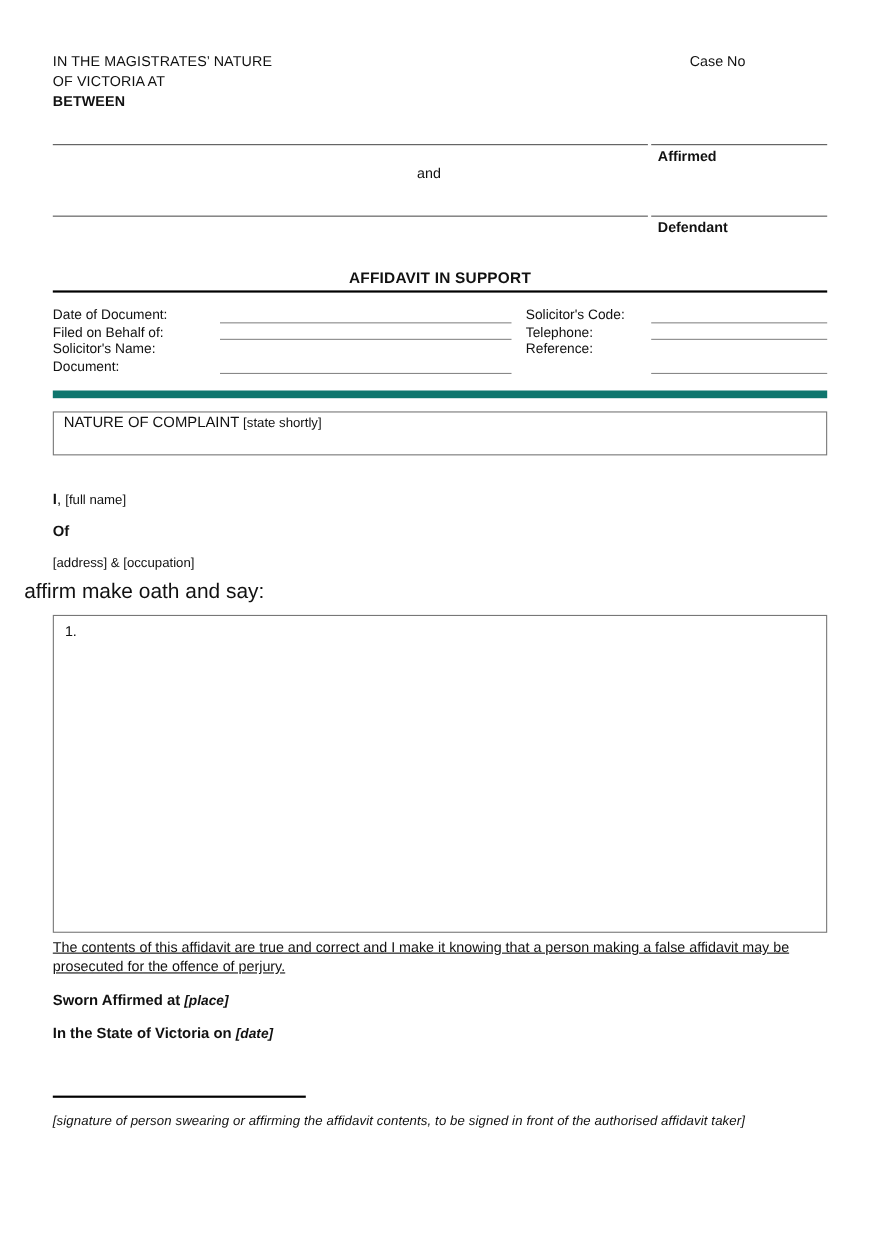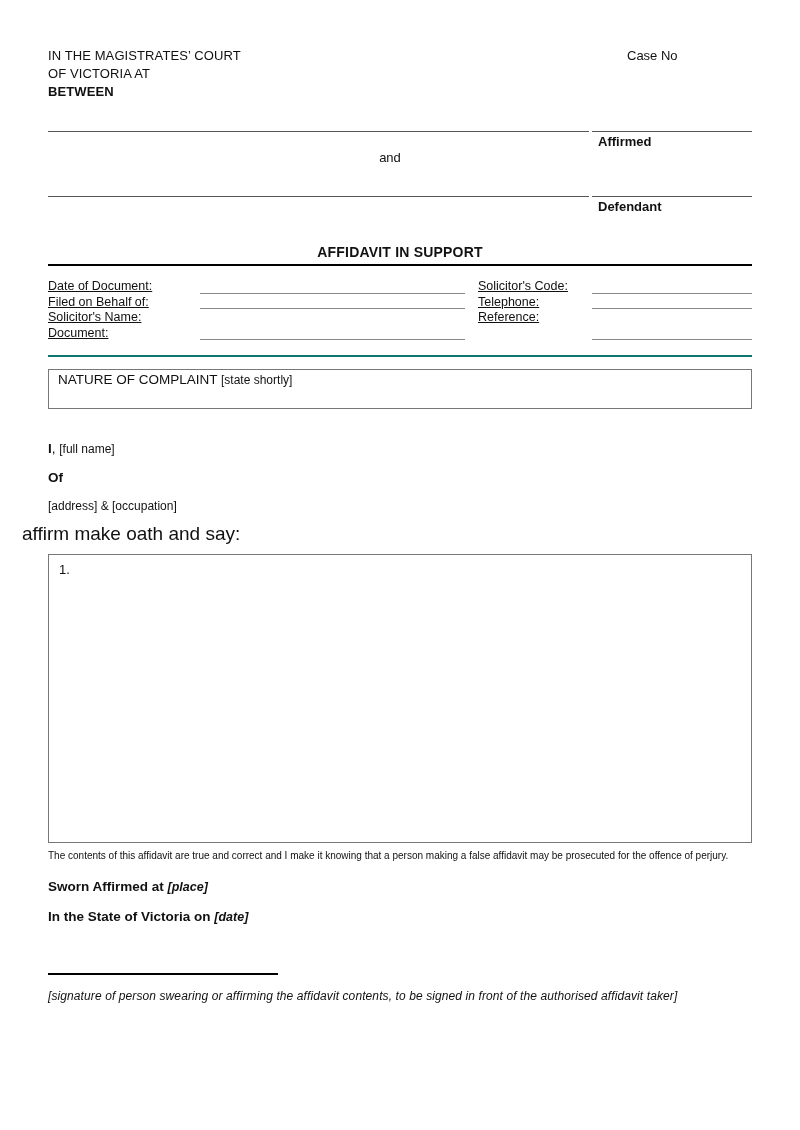--- a/index.html
+++ b/index.html
@@ -26,21 +26,21 @@
   .annot-row.tall { height:64px; }
   .annot-row.short { height:47px; }
   .party-label { position:absolute; left:550px; top:2px; font-weight:bold; font-size:13px; }
   .and-label { position:absolute; left:0; right:20px; top:18px; text-align:center; font-size:13px; }
 
   
   .doc-title { text-align:center; font-weight:bold; font-size:14px; line-height:16px; letter-spacing:.2px; }
   .thick-rule { border-top:2px solid #000; margin-top:4px; }
 
   
-  .fields { display:flex; padding-top:13px; padding-bottom:14px; border-bottom:2px solid #0f766e;text-decoration:underline; }
+  .fields { display:flex; padding-top:13px; padding-bottom:14px; border-bottom:7px solid #0f766e; }
   .fields-col.leftcol { width:417px; flex:none; }
   .fields-spacer { width:13px; flex:none; }
   .fields-col.rightcol { width:274px; flex:none; }
   .field-row { display:flex; height:15.5px; align-items:stretch; }
   .f-label { font-size:12.5px; line-height:15.5px; white-space:nowrap; }
   .leftcol .f-label { width:152px; flex:none; }
   .rightcol .f-label { width:114px; flex:none; }
   .f-line { flex:1 1 auto; border-bottom:1px solid #888; margin-bottom:1px; }
   .f-line.no-line { border-bottom:none; }
 
@@ -55,40 +55,40 @@
   .ph { font-size:12px; }
   .of-line { margin-top:15px; font-weight:bold; font-size:13.5px; line-height:14px; }
   .addr-line { margin-top:14px; margin-left:48px; font-size:12px; line-height:14px; }
   .oath-line { margin-top:14px; margin-left:22px; font-size:19px; line-height:14px; }
 
   
   .statement-box { margin-top:13px; height:289px; border:1px solid #777; padding:5px 10px; }
   .statement-num { font-size:13px; }
 
   
-  .declaration { margin-top:4px; font-size:10px; line-height:18px; max-width:700px; }
+  .declaration { margin-top:4px; font-size:13px; line-height:18px; max-width:700px;text-decoration:underline; }
 
   
   .jurat-line1 { margin-top:14px; font-size:13.5px; line-height:15px; }
   .jurat-line2 { margin-top:14px; font-size:13.5px; line-height:15px; }
   .jurat-line1 .jl, .jurat-line2 .jl { font-weight:bold; }
   .jurat-ph { font-style:italic; font-size:12.5px; font-weight:bold; }
 
   
   .sig-rule { margin-top:48px; width:230px; border-top:2px solid #000; }
   .sig-caption { margin-top:14px; font-style:italic; font-size:12px; white-space:nowrap; letter-spacing:.1px; }
 </style>
 </head>
 <body>
 
 <div class="page">
 
   <div class="header mx">
     <div class="header-left">
-      <div>IN THE MAGISTRATES’ COURT</div>
+      <div>IN THE MAGISTRATES’ NATURE</div>
       <div>OF VICTORIA AT</div>
       <div class="bold">BETWEEN</div>
     </div>
     <div class="header-right">Case No</div>
   </div>
 
   <div class="party-section mx" style="margin-top:30px;">
     <div class="rule-row">
       <div class="rule-seg grow"></div>
       <div class="rule-seg rightseg"></div>

